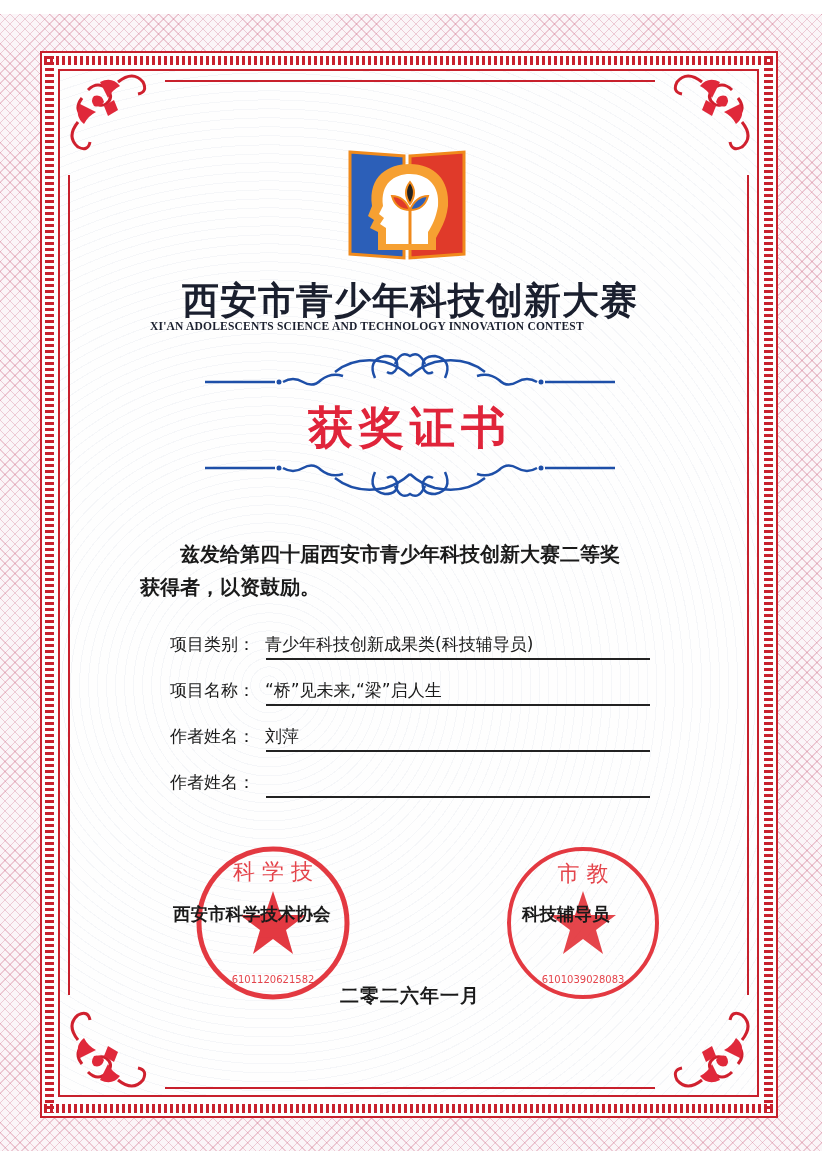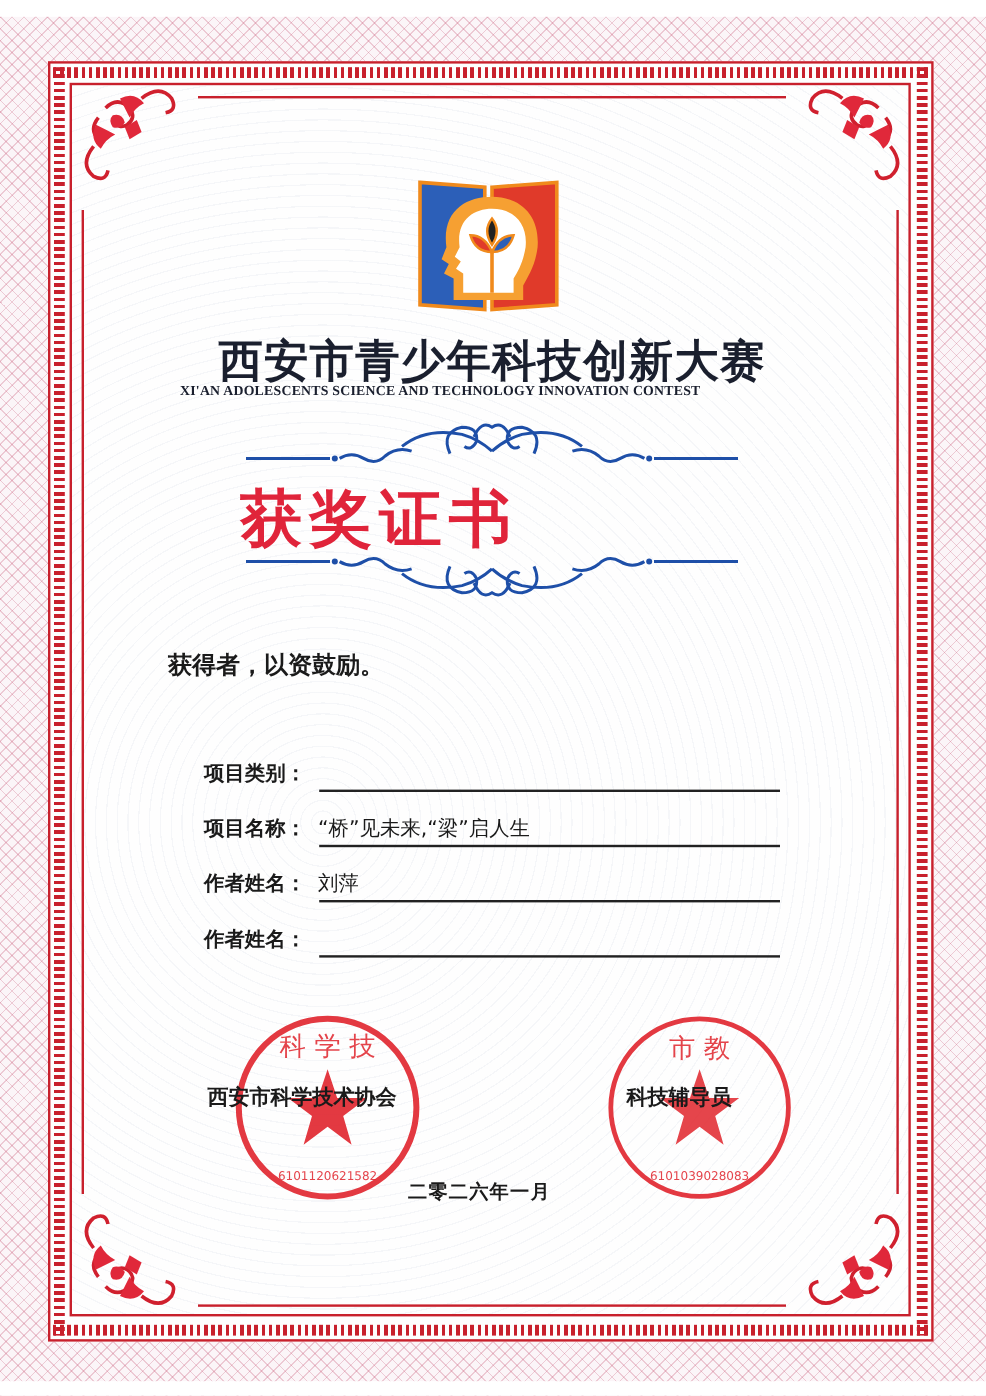--- a/index.html
+++ b/index.html
@@ -55,36 +55,36 @@
     font-family:"DejaVu Serif", serif; font-weight:bold; font-size:37px; color:#1a1f2e; letter-spacing:1px;
   }
   .title-en {
     position:absolute; left:150px; top:320px; width:520px; text-align:left;
     font-family:Liberation Serif, serif; font-weight:bold; font-size:11.5px; color:#1a1f2e; letter-spacing:0.2px;
   }
   .flourish { position:absolute; left:205px; width:410px; height:40px; }
   .flourish.top { top:350px; }
   .flourish.bottom { top:460px; transform:scaleY(-1); }
   .cert-title {
-    position:absolute; left:200px; top:398px; width:420px; 
-    font-family:"DejaVu Serif", serif; font-size:52px; color:#e0243a; letter-spacing:6px; font-weight:bold;
+    position:absolute; left:200px; top:398px; width:420px; text-align:center;
+    font-family:"DejaVu Serif", serif; font-size:45px; color:#e0243a; letter-spacing:6px; font-weight:bold;
   }
   .body-text {
     position:absolute; left:140px; top:538px; width:540px;
     font-size:20px; color:#1a1a1a; line-height:33px; font-weight:bold;
   }
   .body-text .indent { padding-left:40px; }
   .field { position:absolute; left:170px; width:480px; height:30px; }
-  .field .lbl { position:absolute; left:0; bottom:4px; font-size:17px; font-weight:bold; color:#1a1a1a; }
+  .field .lbl { position:absolute; left:0; bottom:4px; font-size:17px; font-weight:normal; color:#1a1a1a; }
   .field .val { position:absolute; left:95px; bottom:4px; font-size:17px; color:#1a1a1a; }
   .field .line { position:absolute; left:96px; right:0; bottom:0; height:2px; background:#222; }
   .seal { position:absolute; }
   .seal svg { width:100%; height:100%; }
   .org { position:absolute; font-size:17.5px; font-weight:bold; color:#1a1a1a; }
-  .date { position:absolute; left:340px; top:983px; font-size:16px; font-weight:bold; color:#1a1a1a; letter-spacing:1px; }
+  .date { position:absolute; left:340px; top:983px; font-size:19px; font-weight:bold; color:#1a1a1a; letter-spacing:1px; }
 </style>
 </head>
 <body>
 
 <div class="guilloche"></div>
 <div class="top-blank"></div>
 <div class="bottom-blank"></div>
 
 <div class="paper"></div>
 <div class="dotband-h band-top"></div>
@@ -210,25 +210,27 @@
       <path d="M170 28 q-8 -18 10 -22 q14 0 12 12 q-4 8 -10 4"></path>
       <path d="M240 28 q8 -18 -10 -22 q-14 0 -12 12 q4 8 10 4"></path>
       <path d="M190 14 q6 -14 15 -8 q9 -6 15 8"></path>
     </g>
     <circle cx="74" cy="32" r="2.5" fill="#1e4fa8"></circle>
     <circle cx="336" cy="32" r="2.5" fill="#1e4fa8"></circle>
   </svg>
 </div>
 
 <div class="body-text">
+  <div class="indent">兹发给第四十届西安市青少年科技创新大赛二等奖</div>
   <div>获得者，以资鼓励。</div>
 </div>
 
 <div class="field" style="top:630px;">
   <span class="lbl">项目类别：</span>
+  <span class="val">青少年科技创新成果类(科技辅导员)</span>
   <div class="line"></div>
 </div>
 <div class="field" style="top:676px;">
   <span class="lbl">项目名称：</span>
   <span class="val">“桥”见未来,“梁”启人生</span>
   <div class="line"></div>
 </div>
 <div class="field" style="top:722px;">
   <span class="lbl">作者姓名：</span>
   <span class="val">刘萍</span>

